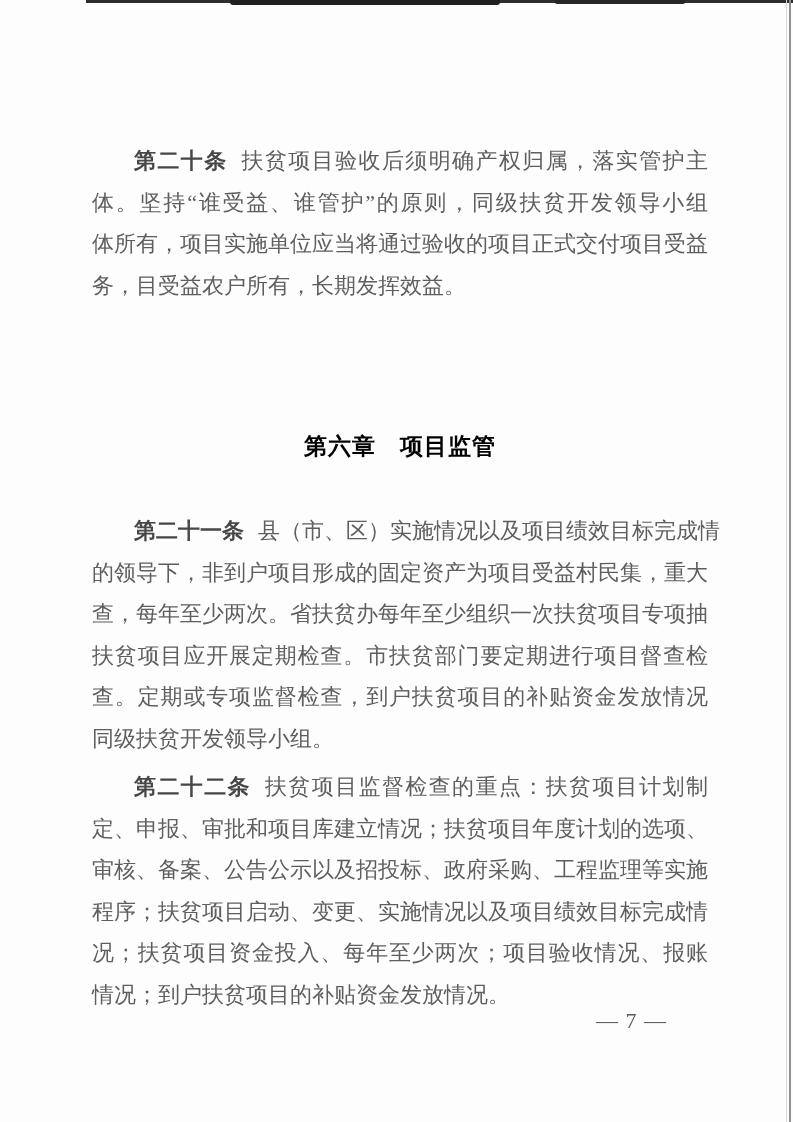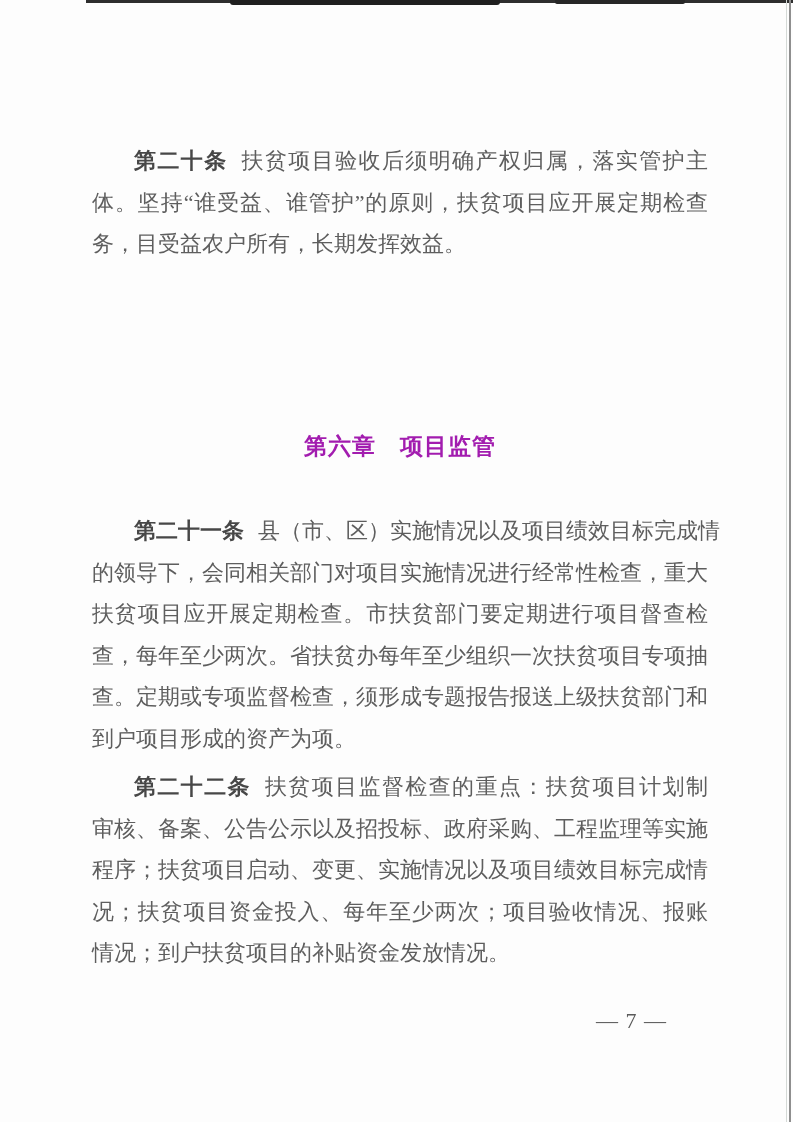--- a/index.html
+++ b/index.html
@@ -80,21 +80,21 @@
   .chapter {
     position: absolute;
     left: 92px;
     width: 616px;
     height: 41.6px;
     line-height: 41.6px;
     text-align: center;
     font-family: "Liberation Sans", "DejaVu Sans", sans-serif;
     font-weight: 700;
     font-size: 23px;
-    color: #a21caf;
+    color: #000000;
     letter-spacing: 1px;
   }
   .page-number {
     position: absolute;
     top: 1006px;
     right: 126px;
     height: 30px;
     line-height: 30px;
     font-size: 22px;
     color: #5a5a5a;
@@ -110,41 +110,43 @@
   <div class="top-edge"></div>
   <div class="top-edge-patch1"></div>
   <div class="top-edge-patch2"></div>
   <div class="right-edge-light"></div>
   <div class="right-edge-dark"></div>
 
   <div class="para" style="top:140px">
     <div class="line first">
       <span class="article-label">第二十条</span><span>扶贫项目验收后须明确产权归属，落实管护主</span>
     </div>
-    <div class="line">体。坚持“谁受益、谁管护”的原则，扶贫项目应开展定期检查</div>
+    <div class="line">体。坚持“谁受益、谁管护”的原则，同级扶贫开发领导小组</div>
+    <div class="line">体所有，项目实施单位应当将通过验收的项目正式交付项目受益</div>
     <div class="line last">务，目受益农户所有，长期发挥效益。</div>
   </div>
 
   <div class="chapter" style="top:426px">第六章　项目监管</div>
 
   <div class="para" style="top:510px">
     <div class="line first">
       <span class="article-label">第二十一条</span><span>县（市、区）实施情况以及项目绩效目标完成情</span>
     </div>
-    <div class="line">的领导下，会同相关部门对项目实施情况进行经常性检查，重大</div>
+    <div class="line">的领导下，非到户项目形成的固定资产为项目受益村民集，重大</div>
+    <div class="line">查，每年至少两次。省扶贫办每年至少组织一次扶贫项目专项抽</div>
     <div class="line">扶贫项目应开展定期检查。市扶贫部门要定期进行项目督查检</div>
-    <div class="line">查，每年至少两次。省扶贫办每年至少组织一次扶贫项目专项抽</div>
-    <div class="line">查。定期或专项监督检查，须形成专题报告报送上级扶贫部门和</div>
-    <div class="line last">到户项目形成的资产为项。</div>
+    <div class="line">查。定期或专项监督检查，到户扶贫项目的补贴资金发放情况</div>
+    <div class="line last">同级扶贫开发领导小组。</div>
   </div>
 
   <div class="para" style="top:766px">
     <div class="line first">
       <span class="article-label">第二十二条</span><span>扶贫项目监督检查的重点：扶贫项目计划制</span>
     </div>
+    <div class="line">定、申报、审批和项目库建立情况；扶贫项目年度计划的选项、</div>
     <div class="line">审核、备案、公告公示以及招投标、政府采购、工程监理等实施</div>
     <div class="line">程序；扶贫项目启动、变更、实施情况以及项目绩效目标完成情</div>
     <div class="line">况；扶贫项目资金投入、每年至少两次；项目验收情况、报账</div>
     <div class="line last">情况；到户扶贫项目的补贴资金发放情况。</div>
   </div>
 
   <div class="page-number">— 7 —</div>
 
 </div>
 

